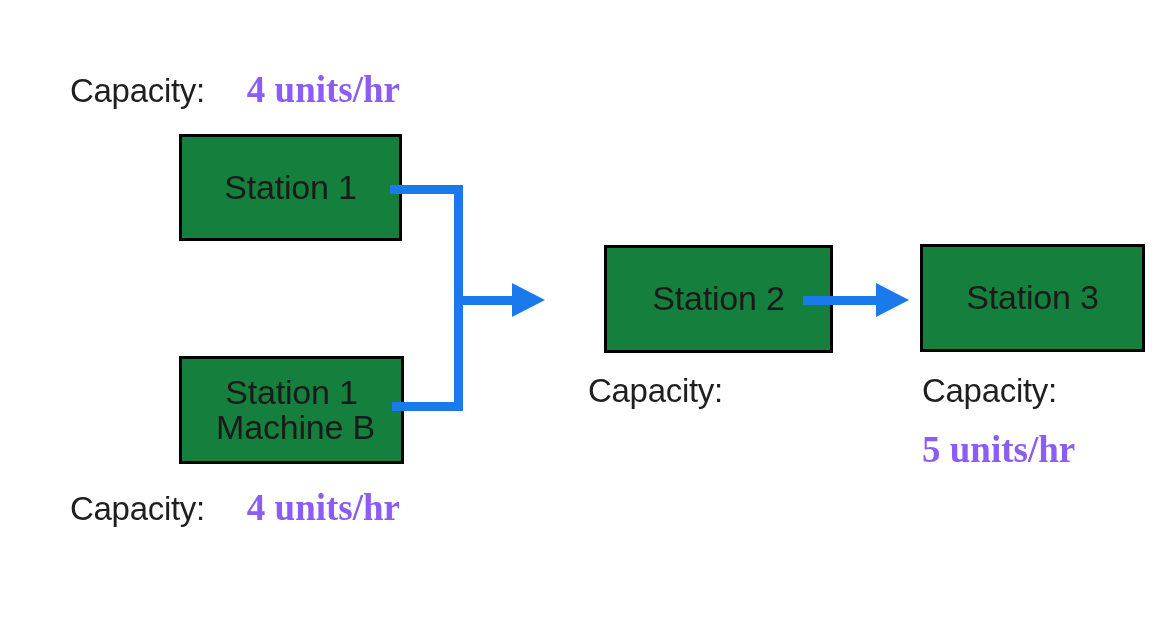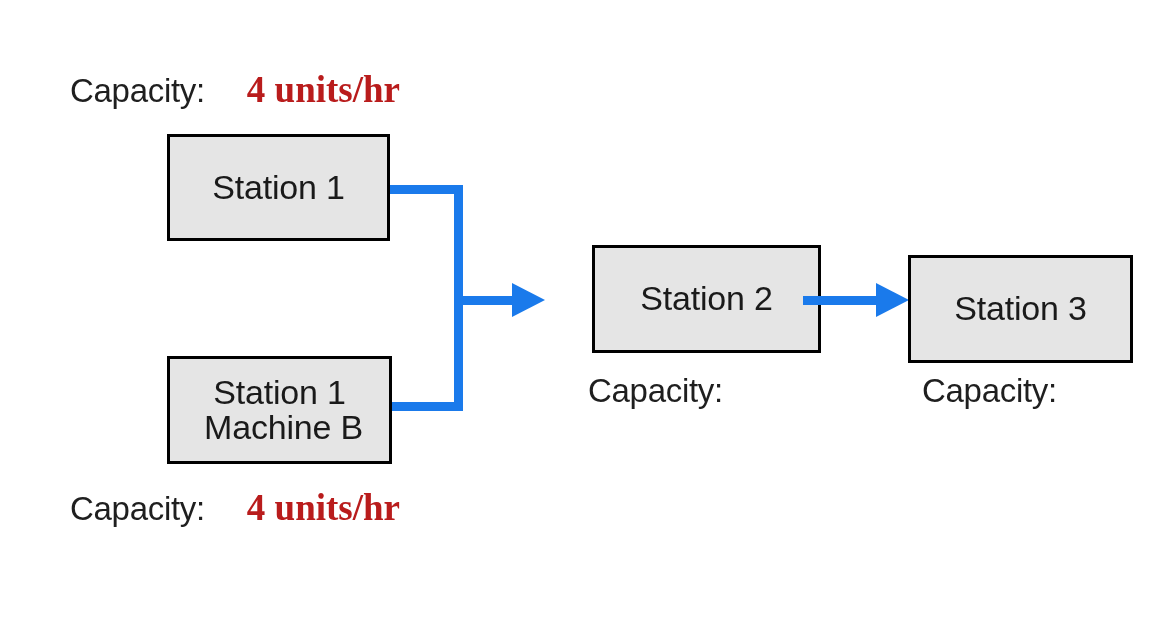--- a/index.html
+++ b/index.html
@@ -14,41 +14,42 @@
     background: #ffffff;
     overflow: hidden;
     font-family: "Liberation Sans", sans-serif;
   }
 
   
   .proc-box {
     position: absolute;
     box-sizing: border-box;
     border: 3px solid #000000;
-    background: #e5e5e5;
+    background: #15803d;
     display: flex;
     flex-direction: column;
     align-items: center;
     justify-content: center;
     overflow: visible;
+    margin-left: 12px;
   }
   .proc-line {
     font-family: "Liberation Sans", sans-serif;
     font-size: 34px;
     font-weight: 400;
     color: #1a1a1a;
     line-height: 1.04;
     white-space: nowrap;
     letter-spacing: -0.2px;
   }
 
   .box-machine-a { left: 167px; top: 134px;  width: 223px; height: 107px; }
   .box-machine-b { left: 167px; top: 356px;  width: 225px; height: 108px; }
   .box-station2  { left: 592px; top: 245px;  width: 229px; height: 108px; }
-  .box-station3  { left: 908px; top: 255px;  width: 225px; height: 108px; }
+  .box-station3  { left: 908px; top: 244px;  width: 225px; height: 108px; }
 
   
   .machine-row {
     position: relative;
     left: 4px;
   }
 
   
   .wire {
     position: absolute;
@@ -84,21 +85,21 @@
     font-family: "Liberation Sans", sans-serif;
     font-size: 33px;
     font-weight: 400;
     color: #1f1f1f;
     letter-spacing: -0.3px;
   }
   .cap-value-serif {
     font-family: "Liberation Serif", serif;
     font-size: 37px;
     font-weight: 700;
-    color: #b91c1c;
+    color: #8b5cf6;
     letter-spacing: 0px;
   }
   .cap-value-sans {
     font-family: "Liberation Sans", sans-serif;
     font-size: 33px;
     font-weight: 400;
     color: #1f1f1f;
     letter-spacing: -0.3px;
   }
 
@@ -156,15 +157,16 @@
 
   <div class="wire wire-h wire-s2s3"></div>
   <div class="arrow-head arrow-to-s3"></div>
 
   <div class="proc-box box-station3">
     <div class="proc-line">Station 3</div>
   </div>
 
   <div class="cap-label cap-stack cap-s3">
     <span class="cap-row cap-word">Capacity:</span>
+    <span class="cap-row cap-value-serif">5 units/hr</span>
   </div>
 
 </div>
 
 </body></html>

